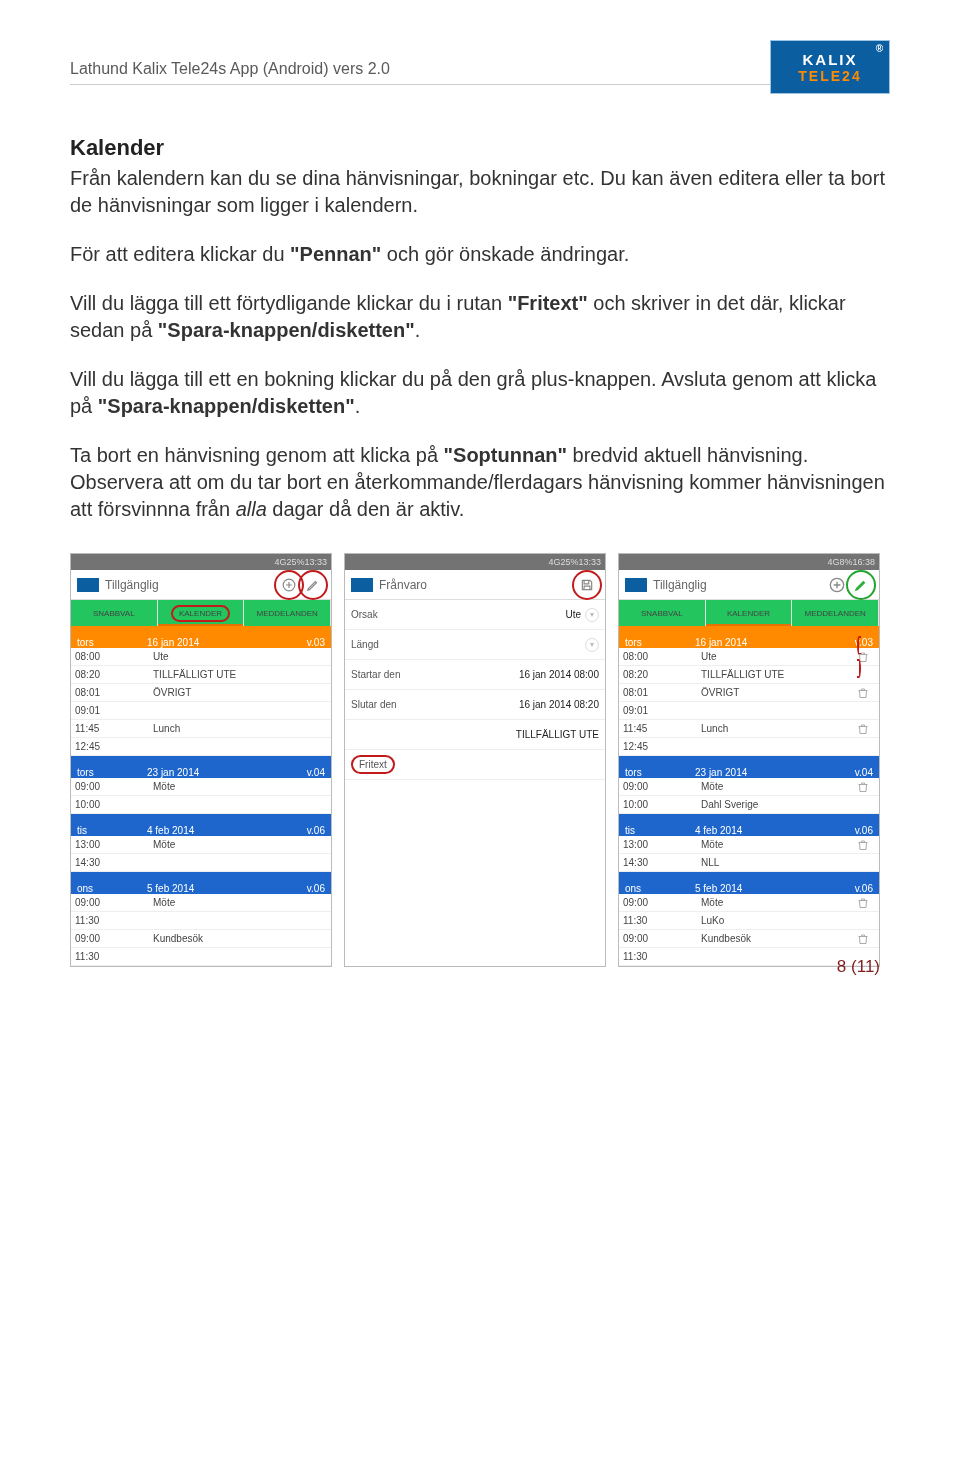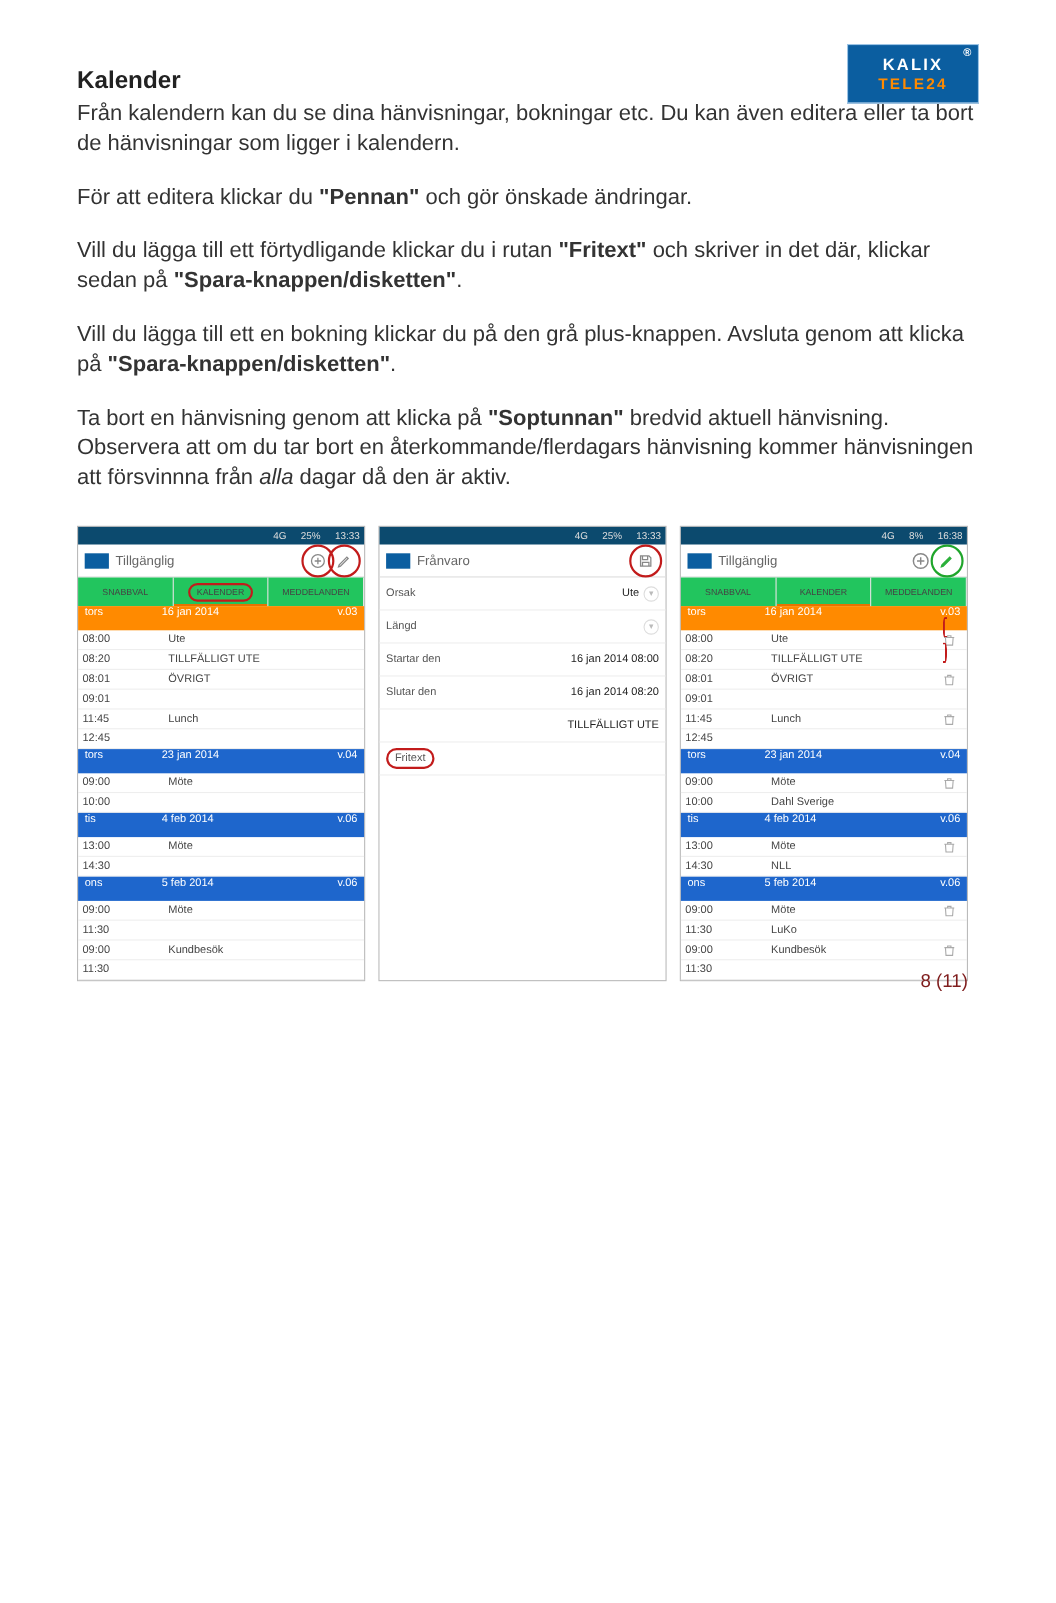--- a/index.html
+++ b/index.html
@@ -38,23 +38,23 @@
   p.body .bold { font-weight: bold; }
   .screens-row { display: flex; gap: 12px; margin-top: 30px; }
   .phone {
     width: 262px;
     border: 1px solid #bbb;
     font-size: 10px;
     color: #333;
     background: #fff;
   }
   .statusbar {
-    background: #0c4a6e; color: #ddd;
+    background: #737373; color: #ddd;
     height: 16px; display: flex; justify-content: flex-end; align-items: center;
-    font-size: 9px; padding: 0 4px; gap: 13px;
+    font-size: 9px; padding: 0 4px; gap: 0;
   }
   .appbar {
     display: flex; align-items: center;
     height: 30px; padding: 0 6px;
     border-bottom: 1px solid #ddd;
   }
   .mini-logo {
     width: 22px; height: 14px; background: #0b5ea0; color:#fff;
     font-size:5px; display:flex; align-items:center; justify-content:center;
     margin-right: 6px;
@@ -71,21 +71,21 @@
     background: #22c55e;
     font-size: 8px;
   }
   .tabs .tab {
     flex: 1; display:flex; align-items:center; justify-content:center;
     color: #444; border-right: 1px solid #e4e4e4;
   }
   .tabs .tab.active { box-shadow: inset 0 -2px 0 #e67300; }
   .dayhdr {
     background: #ff8a00; color: #fff;
-    height: 22px; display:flex; align-items:flex-start;
+    height: 22px; display:flex; align-items:flex-end;
     font-size: 10px; padding: 0 6px;
   }
   .dayhdr.blue { background: #1e66cc; }
   .dayhdr .dname { width: 36px; }
   .dayhdr .ddate { flex:1; text-align: left; padding-left: 34px; }
   .dayhdr .dweek { }
   .event-row {
     display:flex; align-items:center;
     border-bottom: 1px solid #eee;
     height: 18px; padding: 0 4px;
@@ -106,20 +106,21 @@
     border:1px solid #ddd; border-radius:50%; font-size:8px;}
   .oval-red { border: 2px solid #c21b1b; border-radius: 12px; padding: 2px 6px; display:inline-block; }
   .footer { position: absolute; bottom: 30px; right: 80px; font-size: 17px; color:#7f1d1d; }
   svg { display:block; }
 </style>
 </head>
 <body>
 
 <div class="page">
 
+  <div class="doc-header">Lathund Kalix Tele24s App (Android) vers 2.0</div>
   <div class="logo">
     <span class="reg">®</span>
     <span>KALIX</span>
     <span class="l2">TELE24</span>
   </div>
 
   <h3 class="section-title">Kalender</h3>
   <p class="body">Från kalendern kan du se dina hänvisningar, bokningar etc. Du kan även editera eller ta bort de hänvisningar som ligger i kalendern.</p>
 
   <p class="body">

